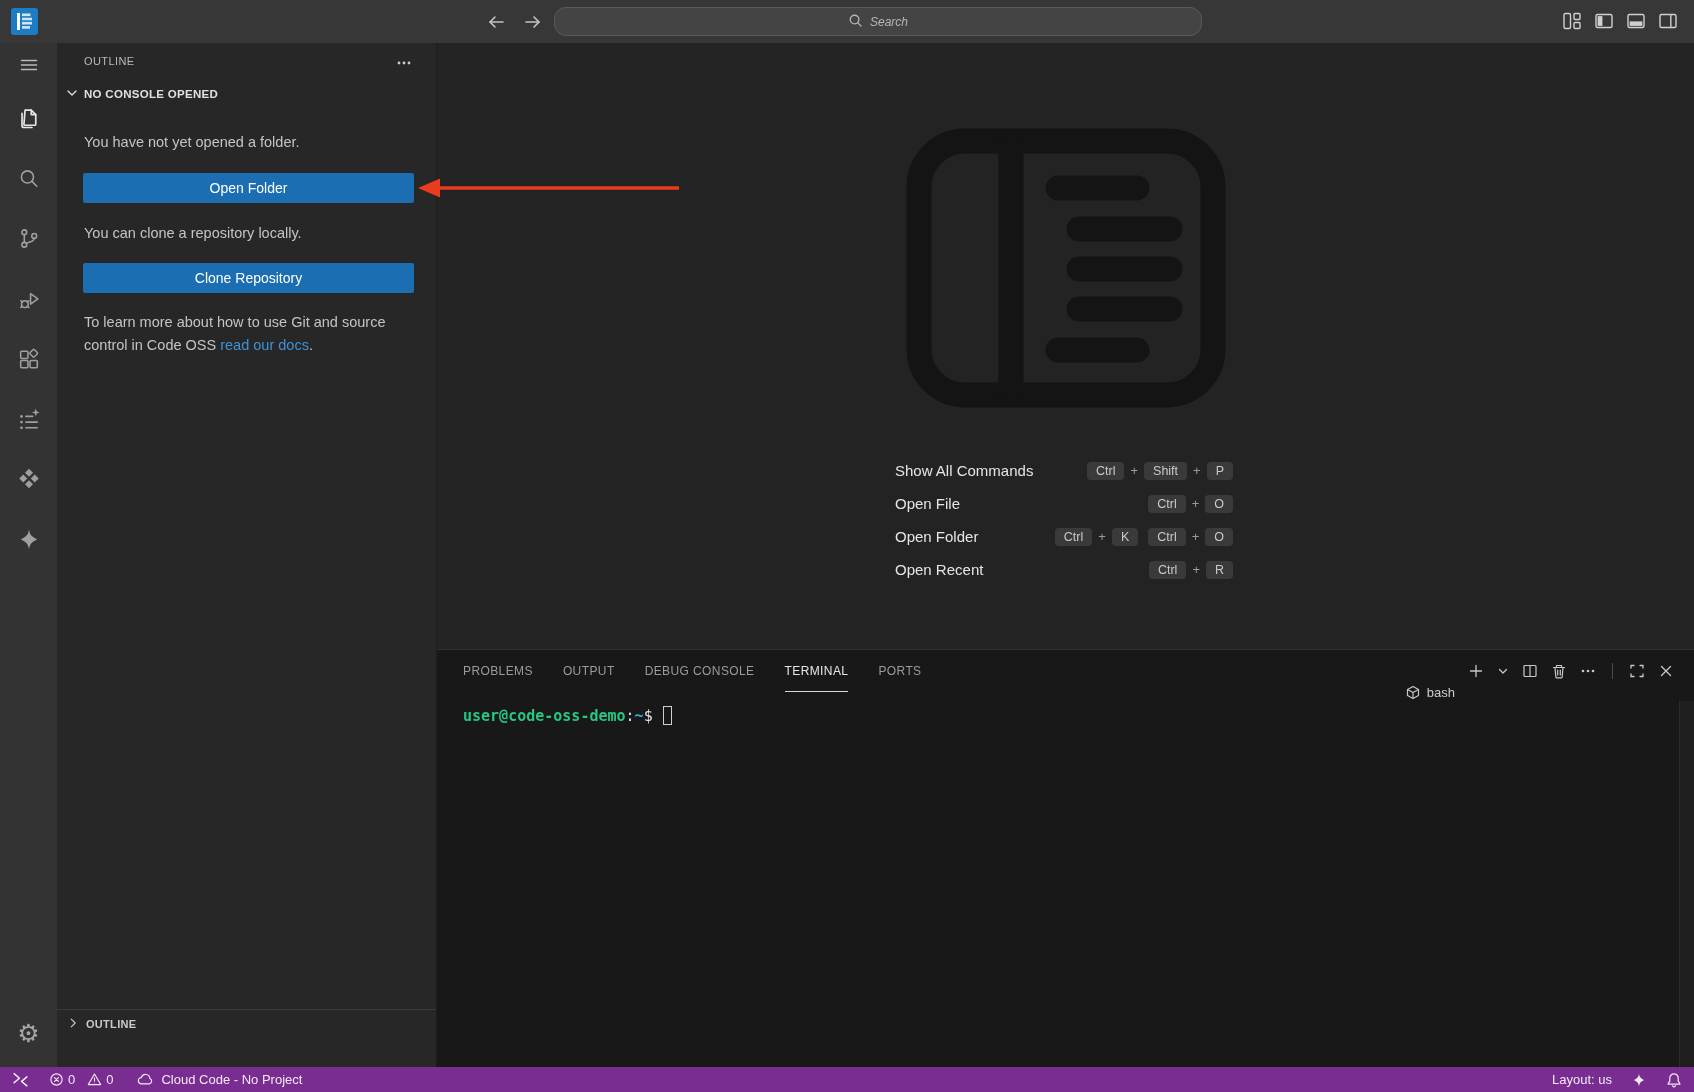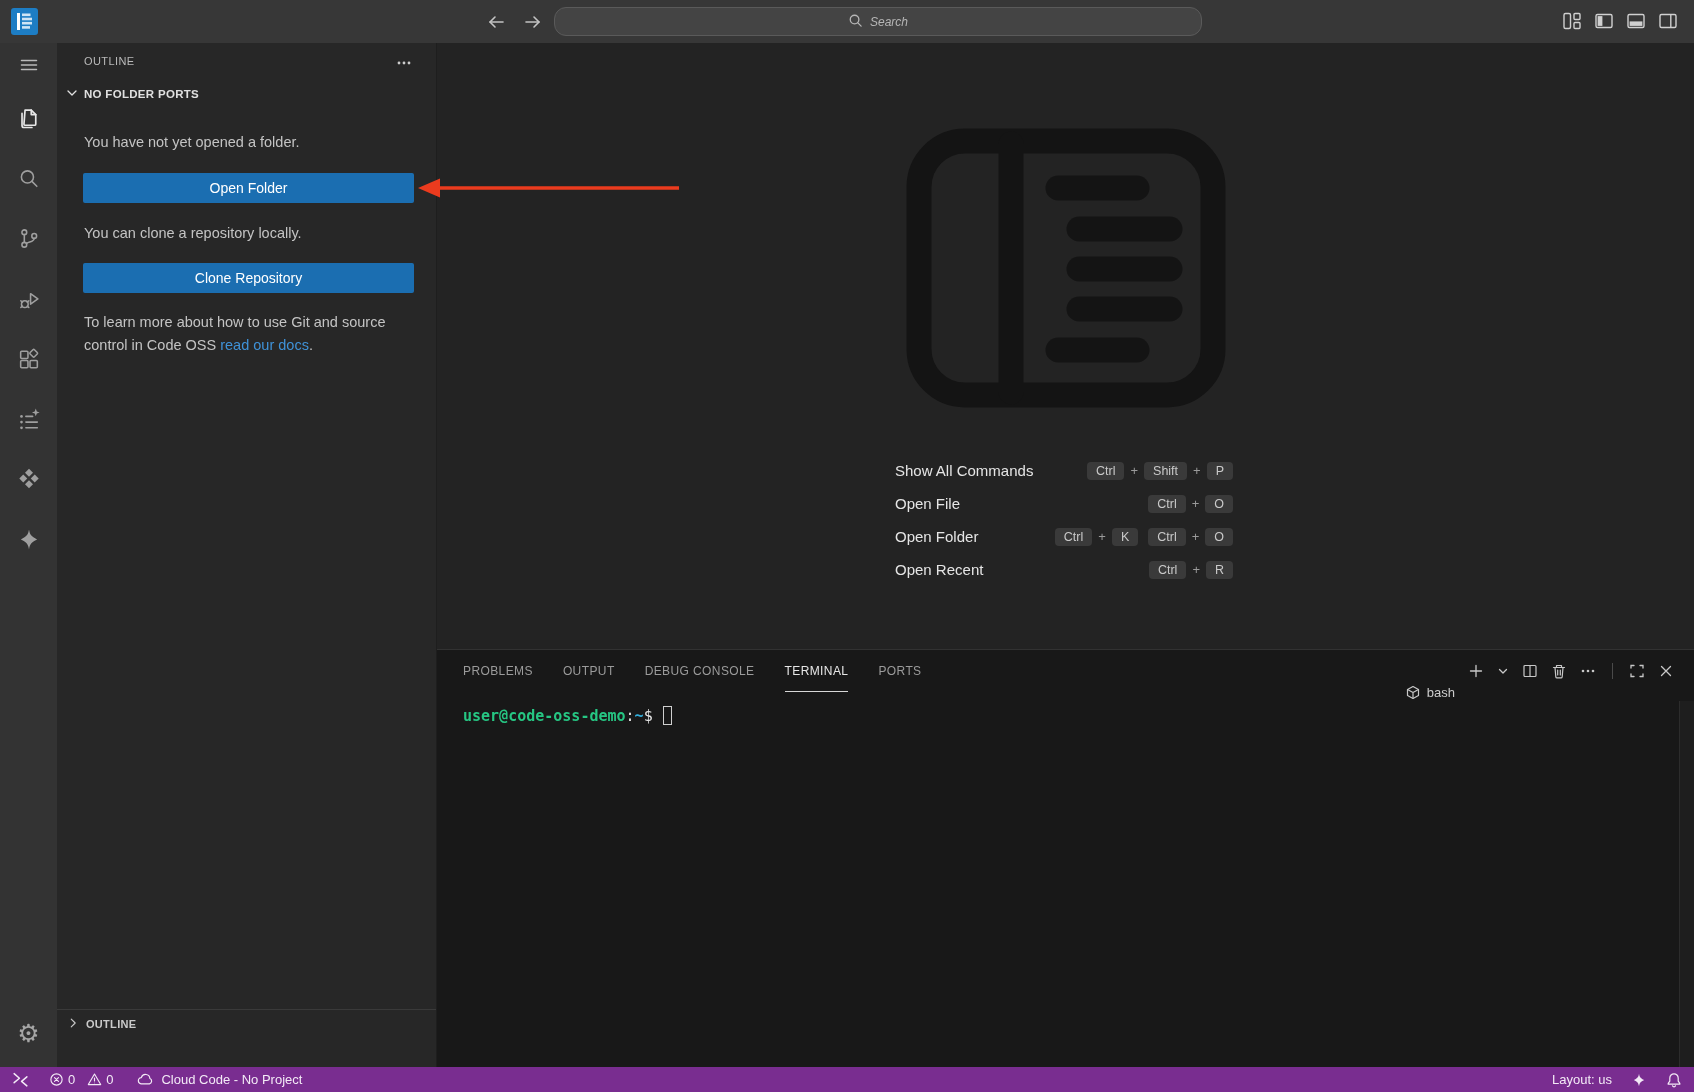--- a/index.html
+++ b/index.html
@@ -239,21 +239,21 @@
           <circle cx="8" cy="8" r="1.4"></circle>
           <circle cx="13" cy="8" r="1.4"></circle>
         </svg>
     </span>
     <div class="sb-section">
       <span>
         <svg width="16" height="16" viewBox="0 0 16 16" fill="none" stroke="currentColor" stroke-width="1.3" stroke-linecap="round" stroke-linejoin="round">
             <path d="M4 6 l4 4 4 -4"></path>
           </svg>
       </span>
-      <span>NO FOLDER PORTS</span>
+      <span>NO CONSOLE OPENED</span>
     </div>
     <p class="sb-text p1">You have not yet opened a folder.</p>
     <button class="sb-btn btn1">Open Folder</button>
     <p class="sb-text p2">You can clone a repository locally.</p>
     <button class="sb-btn btn2">Clone Repository</button>
     <p class="sb-text p3"><span>To learn more about how to use Git and source control in Code OSS </span><span class="doc-link">read our docs</span><span>.</span></p>
 
     <div class="sb-bottom row-outline">
       <span>
         <svg width="14" height="14" viewBox="0 0 16 16" fill="none" stroke="currentColor" stroke-width="1.3" stroke-linecap="round" stroke-linejoin="round">

